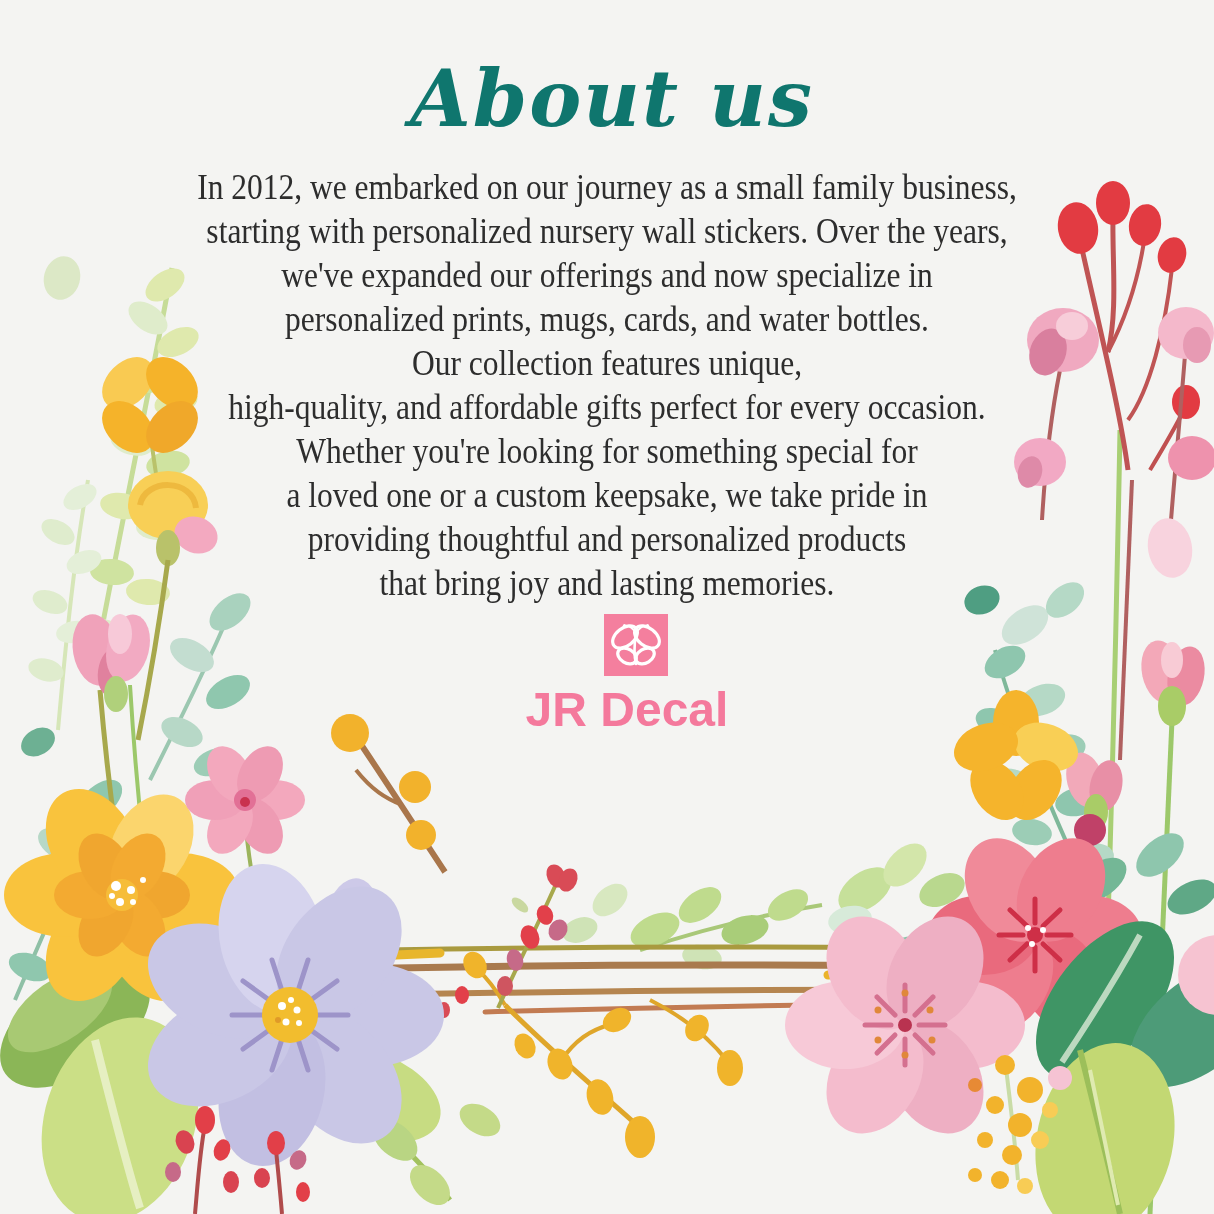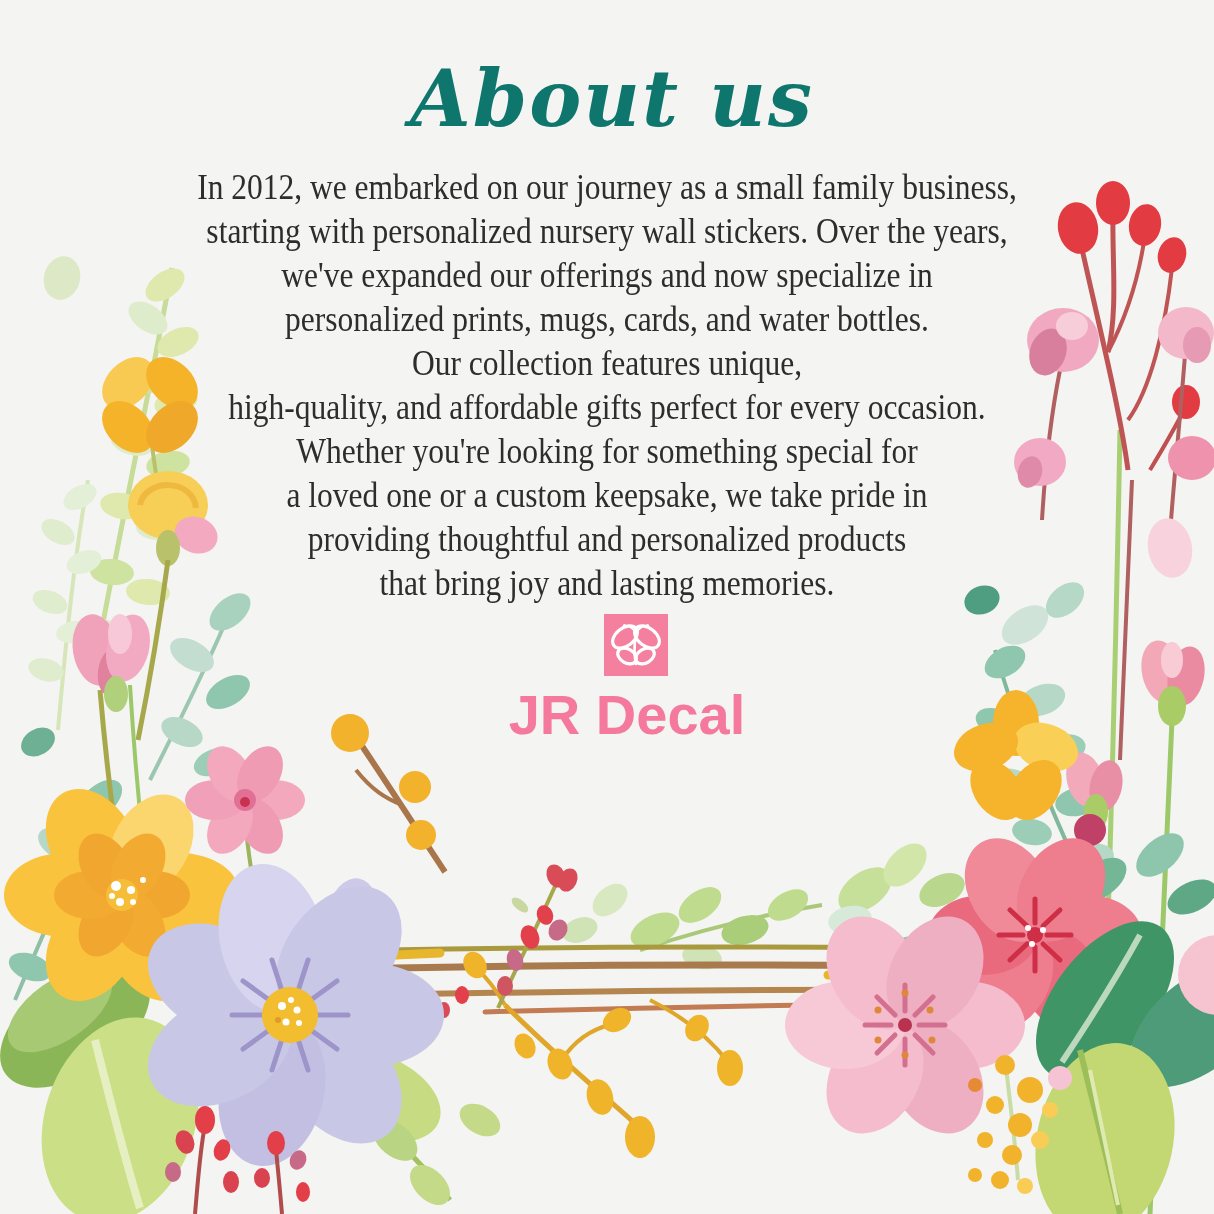--- a/index.html
+++ b/index.html
@@ -23,21 +23,21 @@
     letter-spacing:0px;
   }
   .bodytext .line{white-space:nowrap;}
   .logo{
     position:absolute;top:614px;left:0;width:100%;
     display:flex;flex-direction:column;align-items:center;z-index:2;
   }
   .logo-icon{width:64px;height:62px;margin-left:58px;}
   .brand{
     font-family:"Liberation Sans", sans-serif;font-weight:700;
-    font-size:56px;color:#f4799c;margin-top:6px;margin-left:40px;
+    font-size:48px;color:#f4799c;margin-top:6px;margin-left:40px;
     letter-spacing:0px;
   }
 </style>
 </head>
 <body>
 
 <div class="canvas">
 
   <svg class="florals" viewBox="0 0 1214 1214" aria-hidden="true">
 

